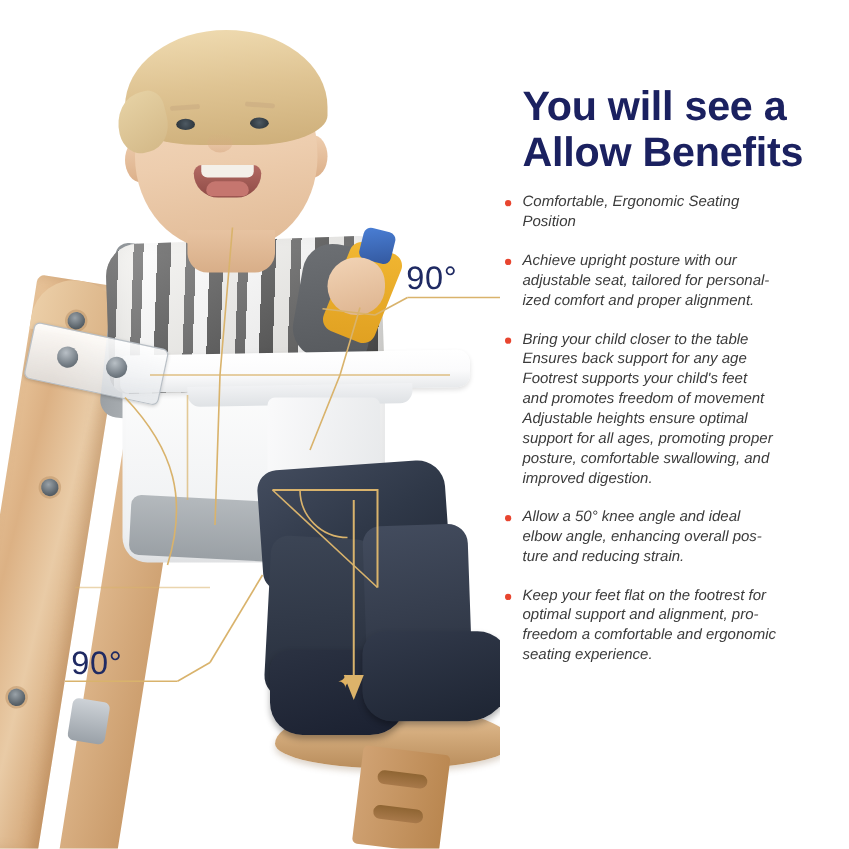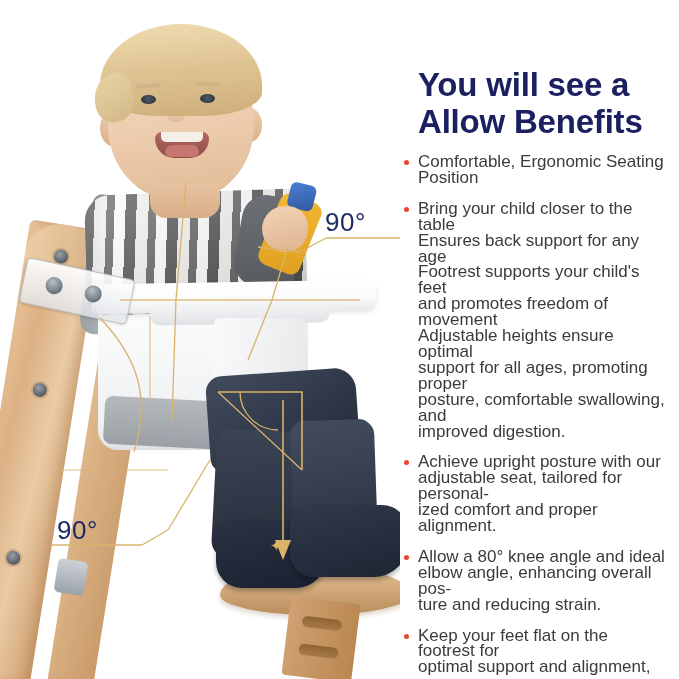--- a/index.html
+++ b/index.html
@@ -238,23 +238,24 @@
     color:#1b2160;font-weight:bold;font-size:33px;line-height:37px;
     letter-spacing:-.2px;
   }
   .bullets{position:absolute;left:2px;top:138px;width:266px;}
   .bullet{position:relative;padding-left:16px;margin-bottom:15px;}
   .dot{
     position:absolute;left:2px;top:6px;width:5px;height:5px;border-radius:50%;
     background:#e8452f;
   }
   .btext{
-    color:#3b3b3b;font-size:17px;line-height:15.9px;
+    color:#3b3b3b;font-size:12px;line-height:15.9px;
     font-family:"Liberation Sans","DejaVu Sans",sans-serif;
     white-space:pre-line;
+    font-style:italic;
   }
 </style>
 </head>
 <body>
 
 <div class="page">
 
   <div class="photo">
 
     <div class="chair-backpost">
@@ -353,44 +354,44 @@
     </div>
 
     <div class="bullets">
       <div class="bullet">
         <span class="dot"></span>
         <div class="btext">Comfortable, Ergonomic Seating
 Position</div>
       </div>
       <div class="bullet">
         <span class="dot"></span>
+        <div class="btext">Achieve upright posture with our
+adjustable seat, tailored for personal-
+ized comfort and proper alignment.</div>
+      </div>
+      <div class="bullet">
+        <span class="dot"></span>
         <div class="btext">Bring your child closer to the table
 Ensures back support for any age
 Footrest supports your child's feet
 and promotes freedom of movement
 Adjustable heights ensure optimal
 support for all ages, promoting proper
 posture, comfortable swallowing, and
 improved digestion.</div>
       </div>
       <div class="bullet">
         <span class="dot"></span>
-        <div class="btext">Achieve upright posture with our
-adjustable seat, tailored for personal-
-ized comfort and proper alignment.</div>
-      </div>
-      <div class="bullet">
-        <span class="dot"></span>
-        <div class="btext">Allow a 80° knee angle and ideal
+        <div class="btext">Allow a 50° knee angle and ideal
 elbow angle, enhancing overall pos-
 ture and reducing strain.</div>
       </div>
       <div class="bullet">
         <span class="dot"></span>
         <div class="btext">Keep your feet flat on the footrest for
 optimal support and alignment, pro-
-moting a comfortable and ergonomic
+freedom a comfortable and ergonomic
 seating experience.</div>
       </div>
     </div>
   </div>
 
 </div>
 
 </body></html>

